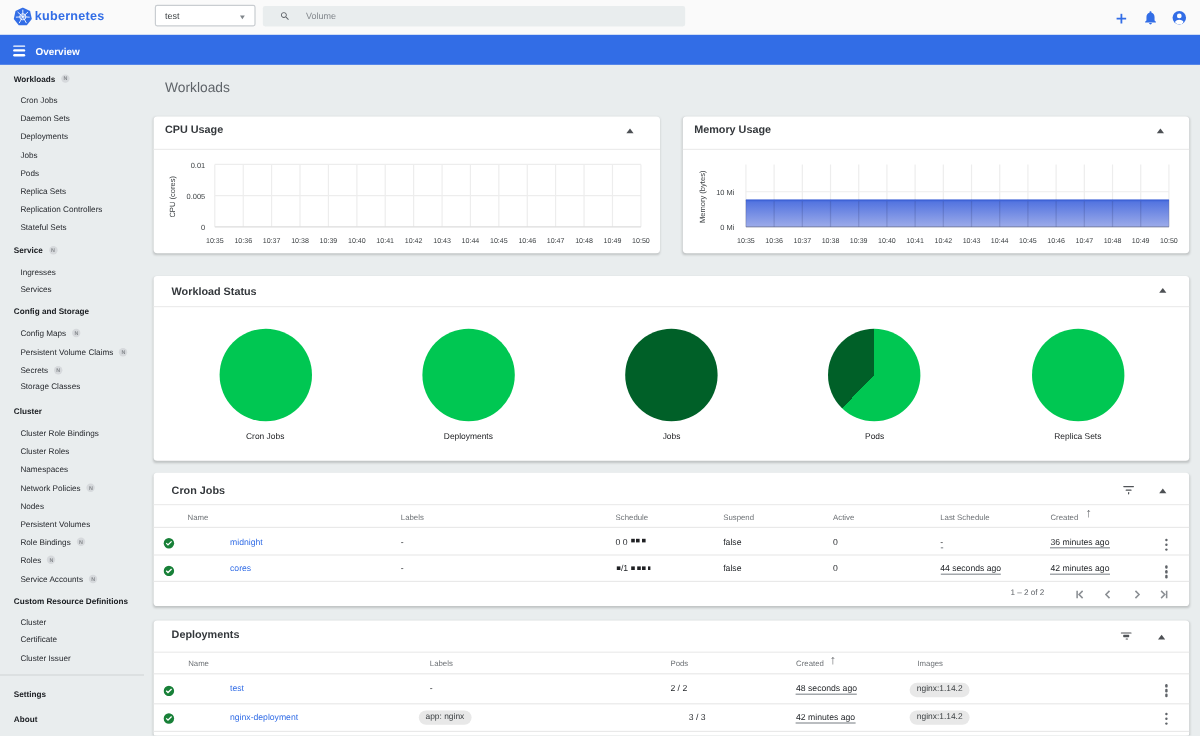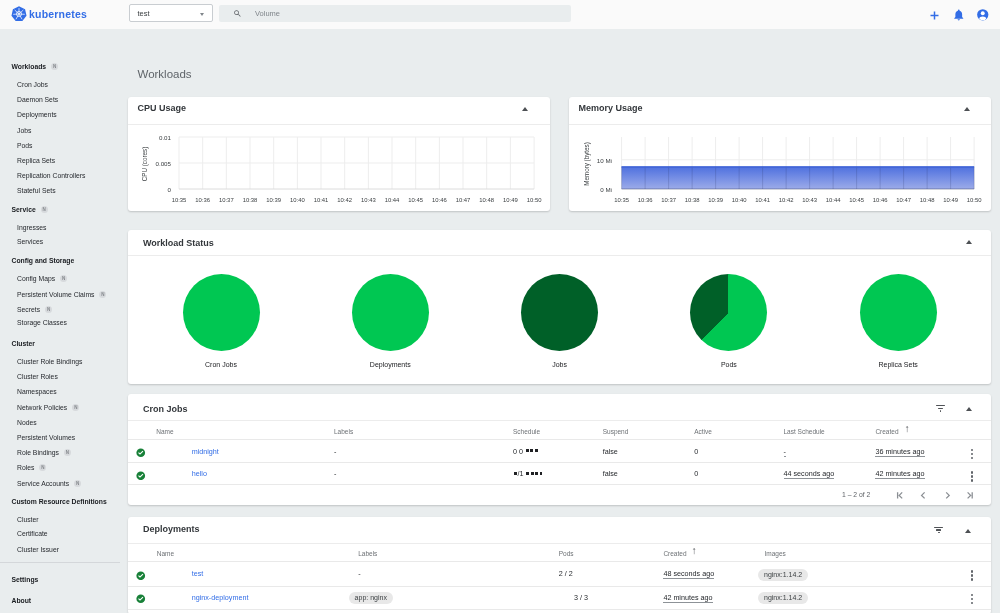--- a/index.html
+++ b/index.html
@@ -42,20 +42,26 @@
 .kdot { width:2.4px; height:2.4px; border-radius:50%; background:#5f6368; margin-bottom:1.6px; }
 .sq { display:inline-block; width:2.7px; height:2.7px; background:#202124; margin:0 0.9px; vertical-align:1.5px; }
 .pie { position:absolute; width:77px; height:77px; border-radius:50%; }
 .plabel { position:absolute; font-size:7px; color:#202124; text-align:center; width:120px; }
 .pgtext { position:absolute; font-size:6.8px; color:#5f6368; }
 </style>
 </head>
 <body>
 <div id="page">
 <div id="topbar"></div>
+<div id="bluebar">
+  <div class="hbar" style="top:8.6px"></div>
+  <div class="hbar" style="top:12.2px"></div>
+  <div class="hbar" style="top:15.8px"></div>
+  <div id="ovw">Overview</div>
+</div>
 
 <svg class="abs" style="left:11px;top:6px" width="16" height="16" viewBox="0 0 100 100">
   <polygon points="50,2 88,20 97,61 71,94 29,94 3,61 12,20" fill="#326de6"></polygon>
   <g stroke="#fff" stroke-width="4.5" fill="none">
     <circle cx="50" cy="50" r="16"></circle>
     <line x1="50" y1="50" x2="50" y2="13"></line>
     <line x1="50" y1="50" x2="77" y2="25"></line>
     <line x1="50" y1="50" x2="86" y2="52"></line>
     <line x1="50" y1="50" x2="69" y2="83"></line>
     <line x1="50" y1="50" x2="31" y2="83"></line>
@@ -296,21 +302,21 @@
   <div class="kebab" style="left:843px;top:54.8px">
         <div class="kdot"></div>
         <div class="kdot"></div>
         <div class="kdot"></div>
       </div>
   <div class="rowdiv" style="top:67.5px"></div>
   <svg class="abs" style="left:8.3px;top:76.6px" width="9.5" height="9.5" viewBox="0 0 24 24">
         <circle cx="12" cy="12" r="11" fill="#188038"></circle>
         <path d="M10.1 17.3l-4.7-4.7 1.9-1.9 2.8 2.8 6.6-6.6 1.9 1.9z" fill="#fff"></path>
       </svg>
-  <div class="vcell link" style="left:29.7px;top:76px">hello</div>
+  <div class="vcell link" style="left:29.7px;top:76px">cores</div>
   <div class="vcell" style="left:206px;top:76px">-</div>
   <div class="vcell" style="left:385px;top:76px"><span class="sq"></span>/1 <span class="sq"></span><span class="sq"></span><span class="sq"></span><span class="sq"></span></div>
   <div class="vcell" style="left:474.7px;top:76px">false</div>
   <div class="vcell" style="left:566.2px;top:76px">0</div>
   <div class="vcell" style="left:655.5px;top:76px"><span class="und">44 seconds ago</span></div>
   <div class="vcell" style="left:747.4px;top:76px"><span class="und">42 minutes ago</span></div>
   <div class="kebab" style="left:843px;top:77.3px">
         <div class="kdot"></div>
         <div class="kdot"></div>
         <div class="kdot"></div>

